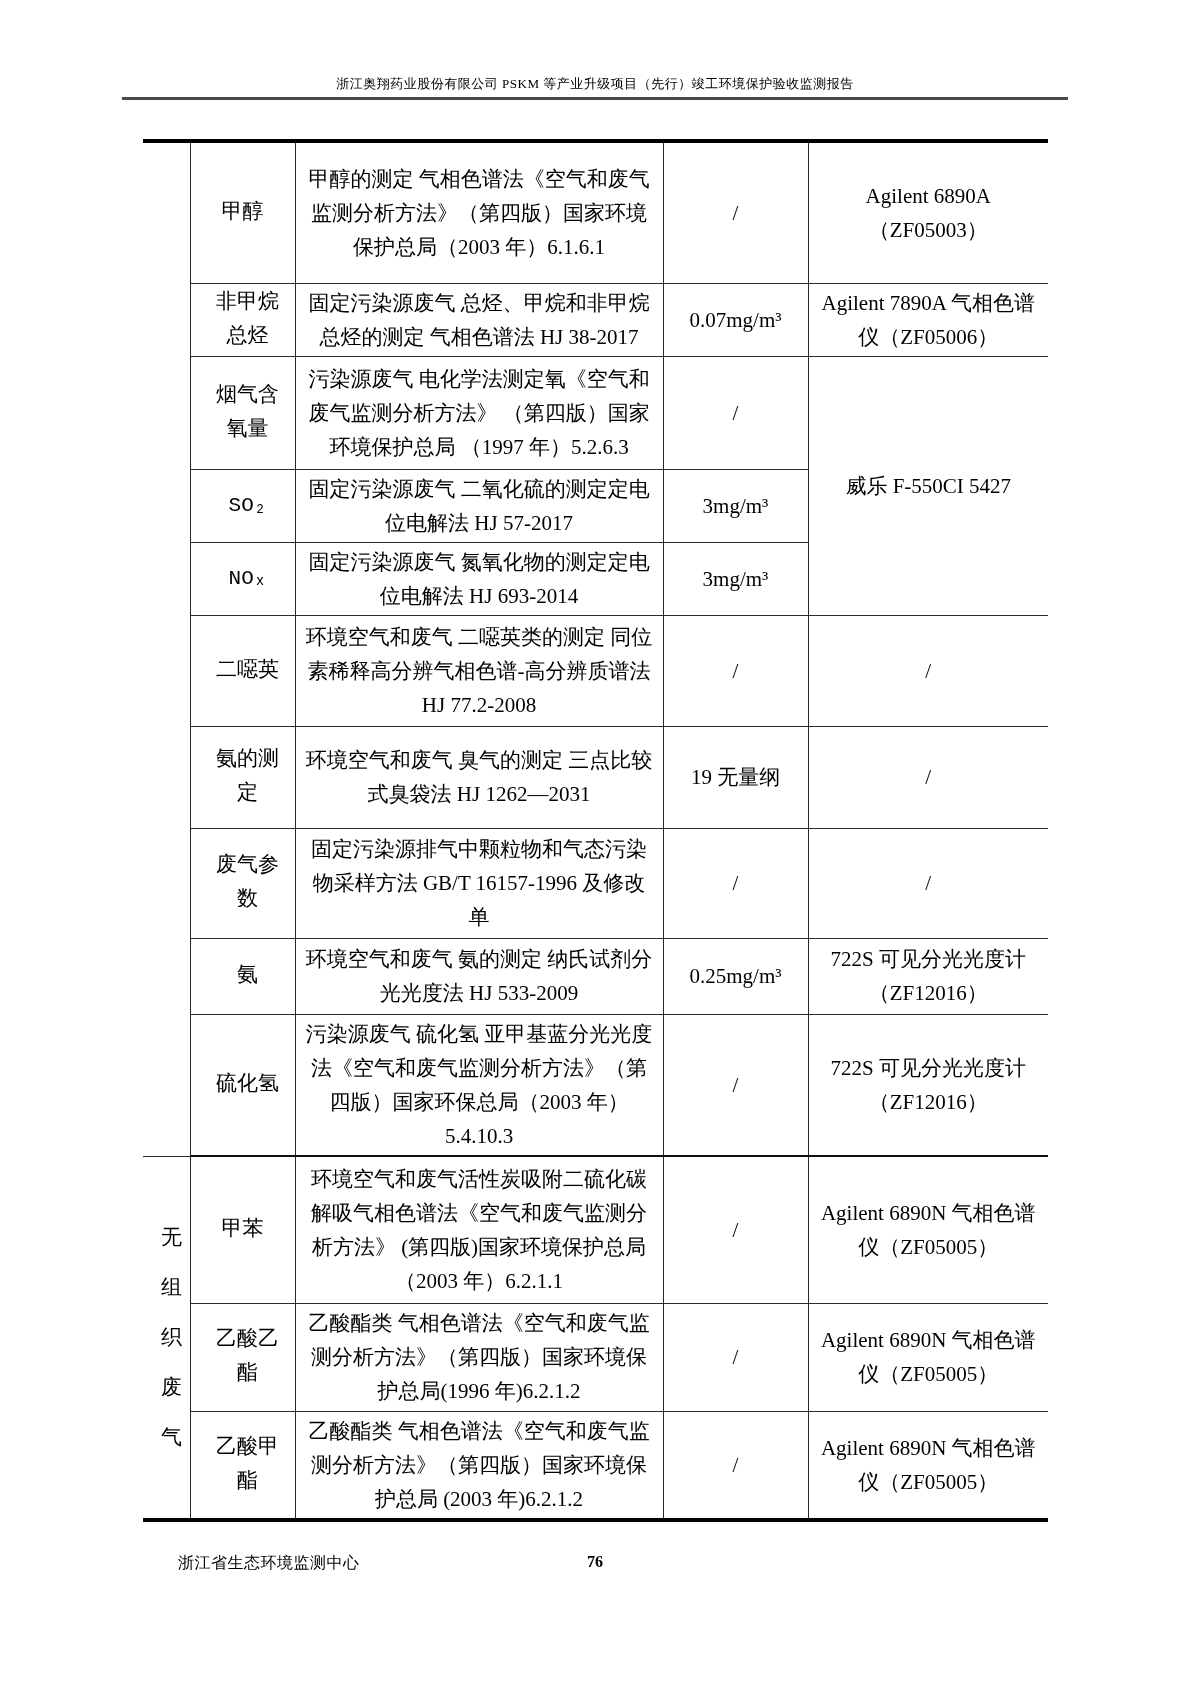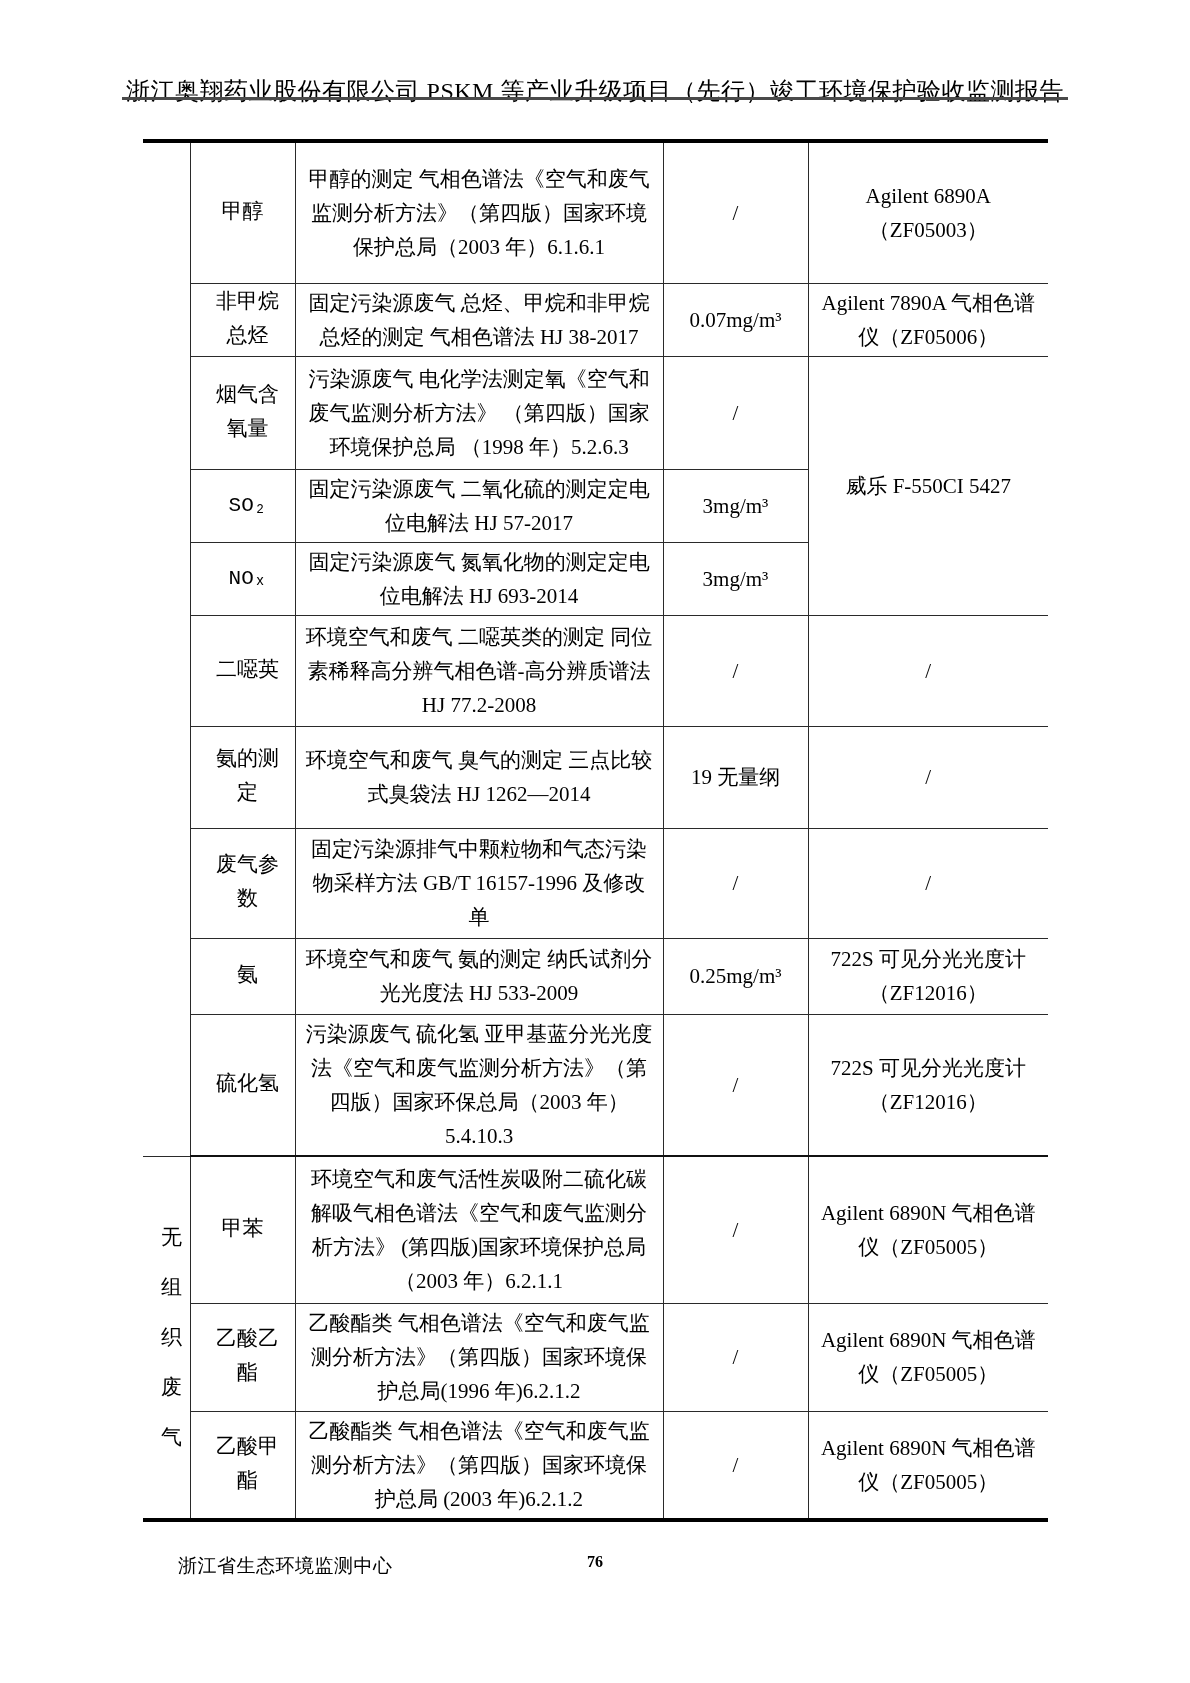--- a/index.html
+++ b/index.html
@@ -14,21 +14,21 @@
     overflow: hidden;
     font-family: "Liberation Serif", "DejaVu Serif", "DejaVu Sans", serif;
     color: #000;
   }
   .header-title {
     position: absolute;
     top: 75px;
     left: 0;
     width: 1190px;
     text-align: center;
-    font-size: 24px;
+    font-size: 13px;
     letter-spacing: 0.5px;
     white-space: nowrap;
   }
   .header-rule {
     position: absolute;
     top: 97px;
     left: 122px;
     width: 946px;
     height: 3px;
     background: #4a4a4a;
@@ -62,21 +62,21 @@
     margin: 0 auto;
     line-height: 50px;
     font-size: 21px;
     word-break: break-all;
     font-family: Liberation Serif, serif;
   }
   .footer-left {
     position: absolute;
     top: 1553px;
     left: 178px;
-    font-size: 19px;
+    font-size: 16px;
     letter-spacing: 0.5px;
   }
   .footer-page {
     position: absolute;
     top: 1553px;
     left: 0;
     width: 1190px;
     text-align: center;
     font-size: 16px;
     font-weight: bold;
@@ -105,21 +105,21 @@
       <td>Agilent 6890A（ZF05003）</td>
     </tr>
     <tr style="height:69px">
       <td class="col-pollutant">非甲烷总烃</td>
       <td>固定污染源废气 总烃、甲烷和非甲烷总烃的测定 气相色谱法 HJ 38-2017</td>
       <td>0.07mg/m³</td>
       <td>Agilent 7890A 气相色谱仪（ZF05006）</td>
     </tr>
     <tr style="height:113px">
       <td class="col-pollutant">烟气含氧量</td>
-      <td>污染源废气 电化学法测定氧《空气和废气监测分析方法》 （第四版）国家环境保护总局 （1998 年）5.2.6.3</td>
+      <td>污染源废气 电化学法测定氧《空气和废气监测分析方法》 （第四版）国家环境保护总局 （1997 年）5.2.6.3</td>
       <td>/</td>
       <td rowspan="3">威乐 F-550CI 5427</td>
     </tr>
     <tr style="height:73px">
       <td class="col-pollutant">SO₂</td>
       <td>固定污染源废气 二氧化硫的测定定电位电解法 HJ 57-2017</td>
       <td>3mg/m³</td>
     </tr>
     <tr style="height:72px">
       <td class="col-pollutant">NOₓ</td>
@@ -127,21 +127,21 @@
       <td>3mg/m³</td>
     </tr>
     <tr style="height:111px">
       <td class="col-pollutant">二噁英</td>
       <td>环境空气和废气 二噁英类的测定 同位素稀释高分辨气相色谱-高分辨质谱法 HJ 77.2-2008</td>
       <td>/</td>
       <td>/</td>
     </tr>
     <tr style="height:102px">
       <td class="col-pollutant">氨的测定</td>
-      <td>环境空气和废气 臭气的测定 三点比较式臭袋法 HJ 1262—2014</td>
+      <td>环境空气和废气 臭气的测定 三点比较式臭袋法 HJ 1262—2031</td>
       <td>19 无量纲</td>
       <td>/</td>
     </tr>
     <tr style="height:110px">
       <td class="col-pollutant">废气参数</td>
       <td>固定污染源排气中颗粒物和气态污染物采样方法 GB/T 16157-1996 及修改单</td>
       <td>/</td>
       <td>/</td>
     </tr>
     <tr style="height:76px">

